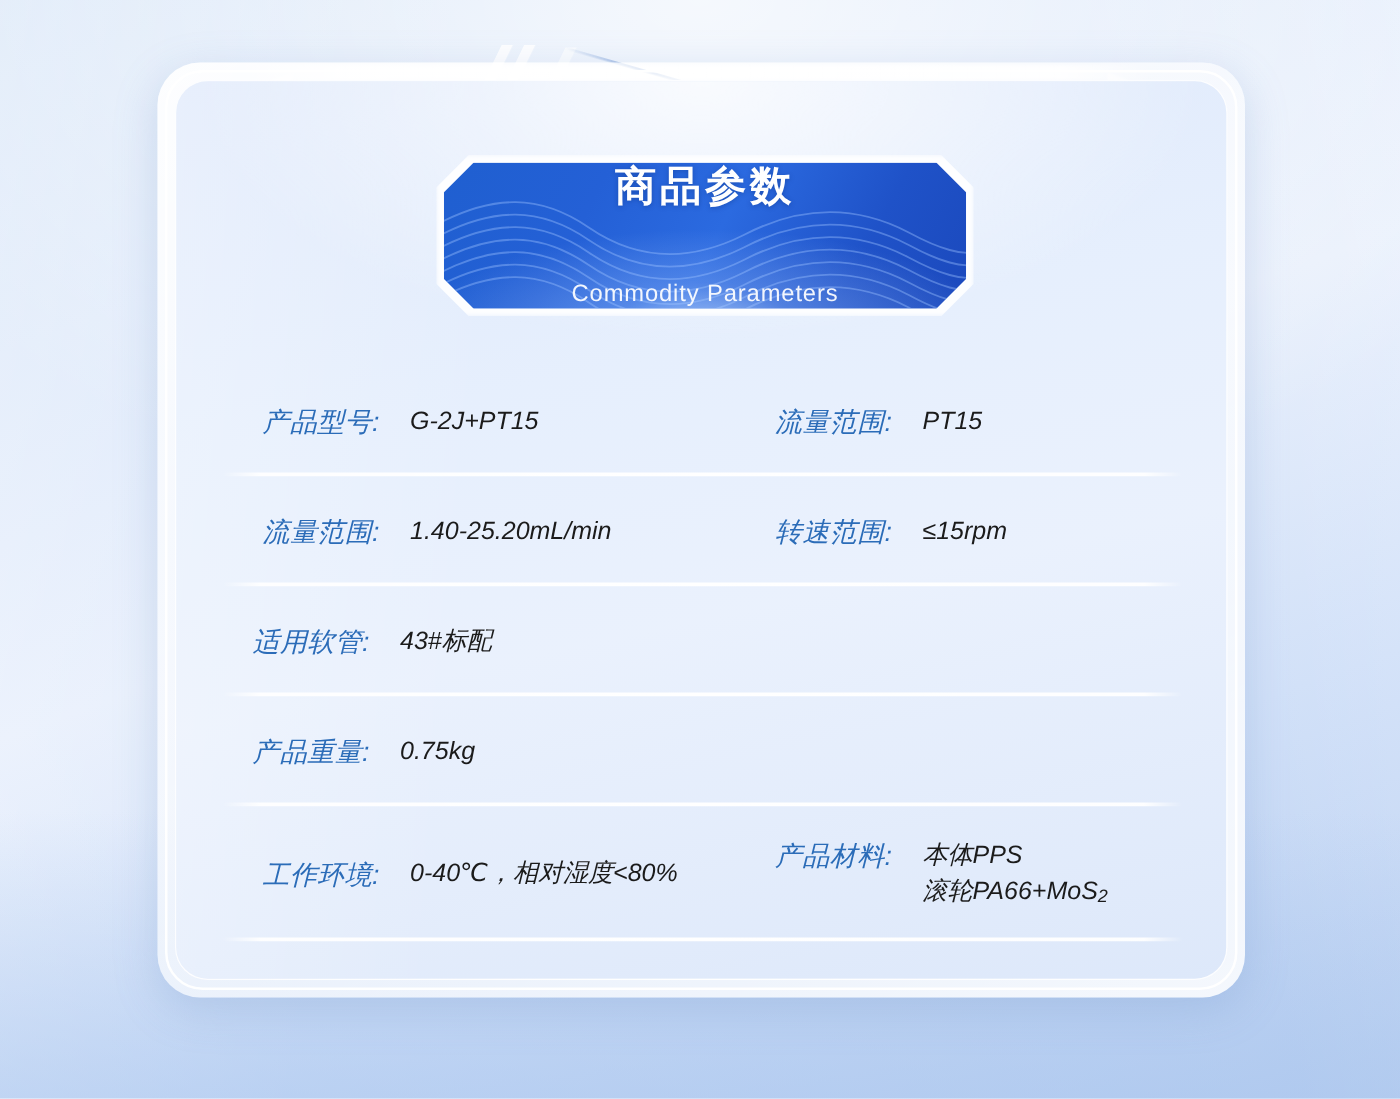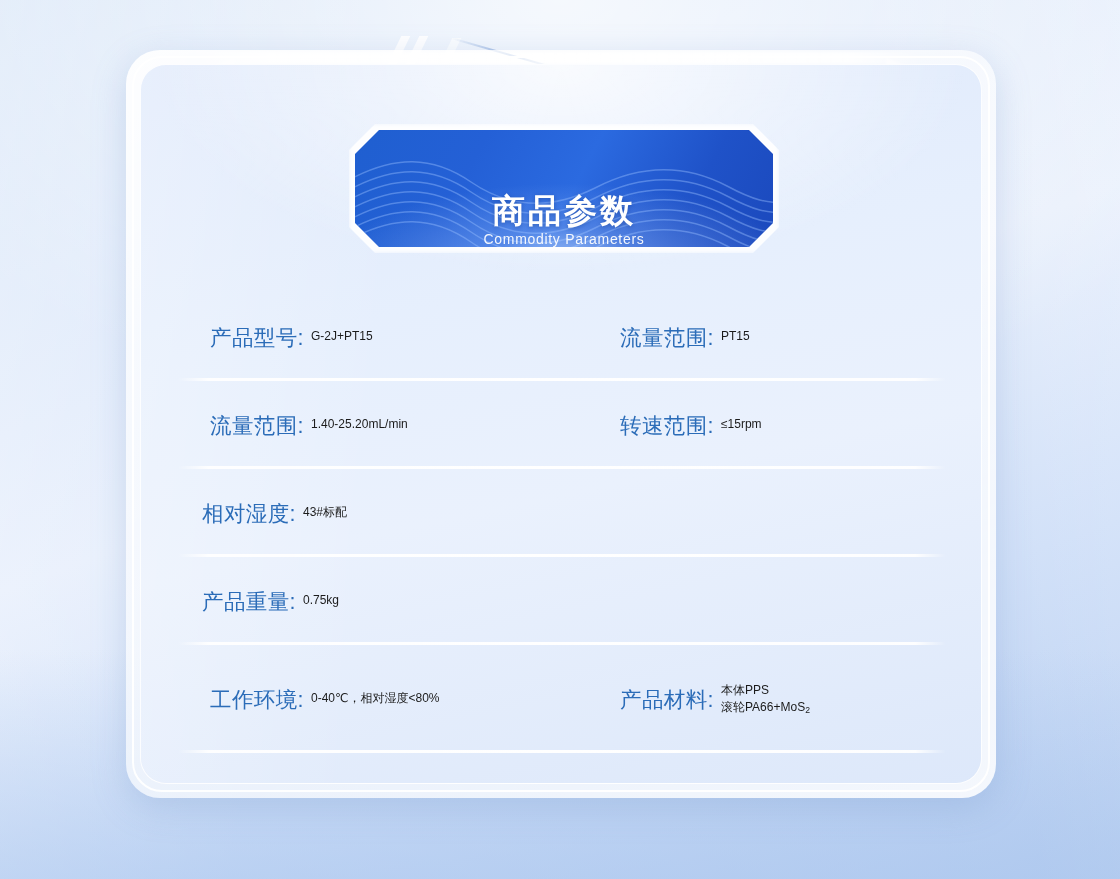--- a/index.html
+++ b/index.html
@@ -173,33 +173,33 @@
   }
   .banner .waves { position: absolute; inset: 0; opacity: 0.55; }
   .banner .hilite {
     position: absolute; left: 20%; right: 20%; bottom: -46px; height: 92px;
     background: radial-gradient(50% 100% at 50% 100%, rgba(210,230,255,0.85) 0%, rgba(210,230,255,0.0) 70%);
     filter: blur(4px);
   }
   .banner-text {
     position: absolute; inset: 0;
     display: flex; flex-direction: column;
-    align-items: center; justify-content: flex-end;
+    align-items: center; justify-content: space-between;
     gap: 1px;
   }
   .banner-title {
     font-size: 33px;
     font-weight: bold;
     color: #ffffff;
     letter-spacing: 3px;
     text-shadow: 0 1px 4px rgba(10,40,110,0.35);
     line-height: 1.15;
   }
   .banner-sub {
-    font-size: 14px;
+    font-size: 19px;
     color: rgba(255,255,255,0.93);
     letter-spacing: 0.7px;
   }
 
   
   .params {
     position: absolute;
     left: 176px; top: 293px;
     width: 772px;
   }
@@ -215,37 +215,37 @@
     background: linear-gradient(90deg,
        rgba(255,255,255,0.0) 0%,
        rgba(255,255,255,0.95) 4%,
        rgba(255,255,255,1) 50%,
        rgba(255,255,255,0.95) 96%,
        rgba(255,255,255,0.0) 100%);
     border-radius: 2px;
   }
   .cell {
     display: flex;
-    align-items: center;
+    font-style: italic;
   }
   .cell.left  { width: 418px; }
   .cell.right { width: 354px; }
 
   .plabel {
     font-size: 21.5px;
     color: #2b6cb8;
     letter-spacing: 0.4px;
     white-space: nowrap;
     flex: 0 0 auto;
   }
   .pvalue {
-    font-size: 12px;
+    font-size: 20px;
     color: #1b1b1b;
     white-space: nowrap;
-    margin-left: 7px;
+    margin-left: 24px;
     line-height: 1.42;
   }
   .pvalue.multiline { white-space: normal; }
   .pvalue .vline { display: block; }
   .pvalue sub { font-size: 0.72em; vertical-align: -0.18em; }
 
   
   .cell.left  .plabel { width: 128px; text-align: right; }
   .cell.right .plabel { width: 120px; text-align: right; }
 </style>
@@ -322,21 +322,21 @@
       </div>
       <div class="cell right">
         <span class="plabel">转速范围:</span>
         <span class="pvalue">≤15rpm</span>
       </div>
       <div class="divider"></div>
     </div>
 
     <div class="prow">
       <div class="cell right">
-        <span class="plabel">相对湿度:</span>
+        <span class="plabel">适用软管:</span>
         <span class="pvalue">43#标配</span>
       </div>
       <div class="divider"></div>
     </div>
 
     <div class="prow">
       <div class="cell right">
         <span class="plabel">产品重量:</span>
         <span class="pvalue">0.75kg</span>
       </div>

